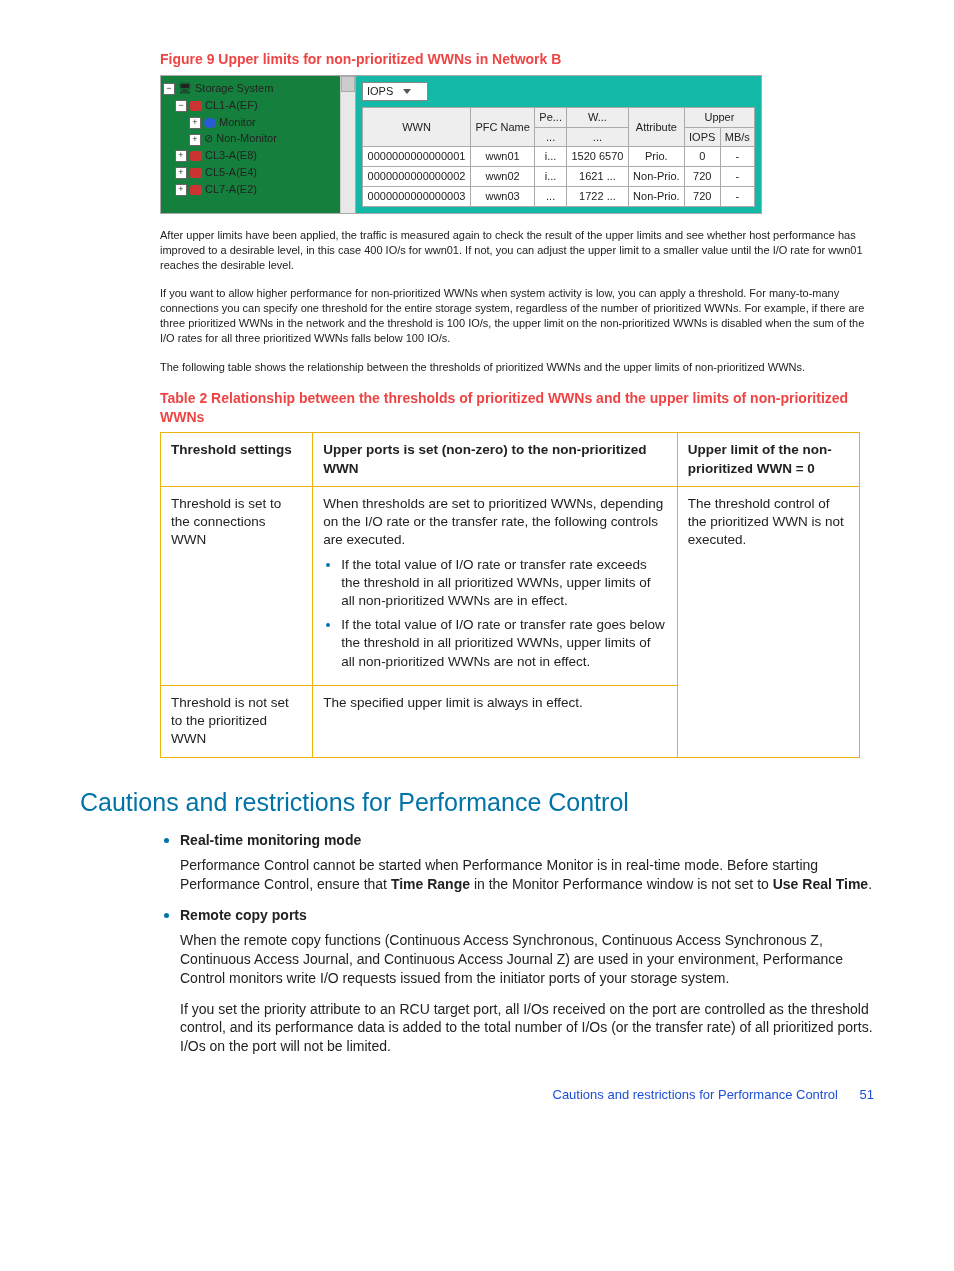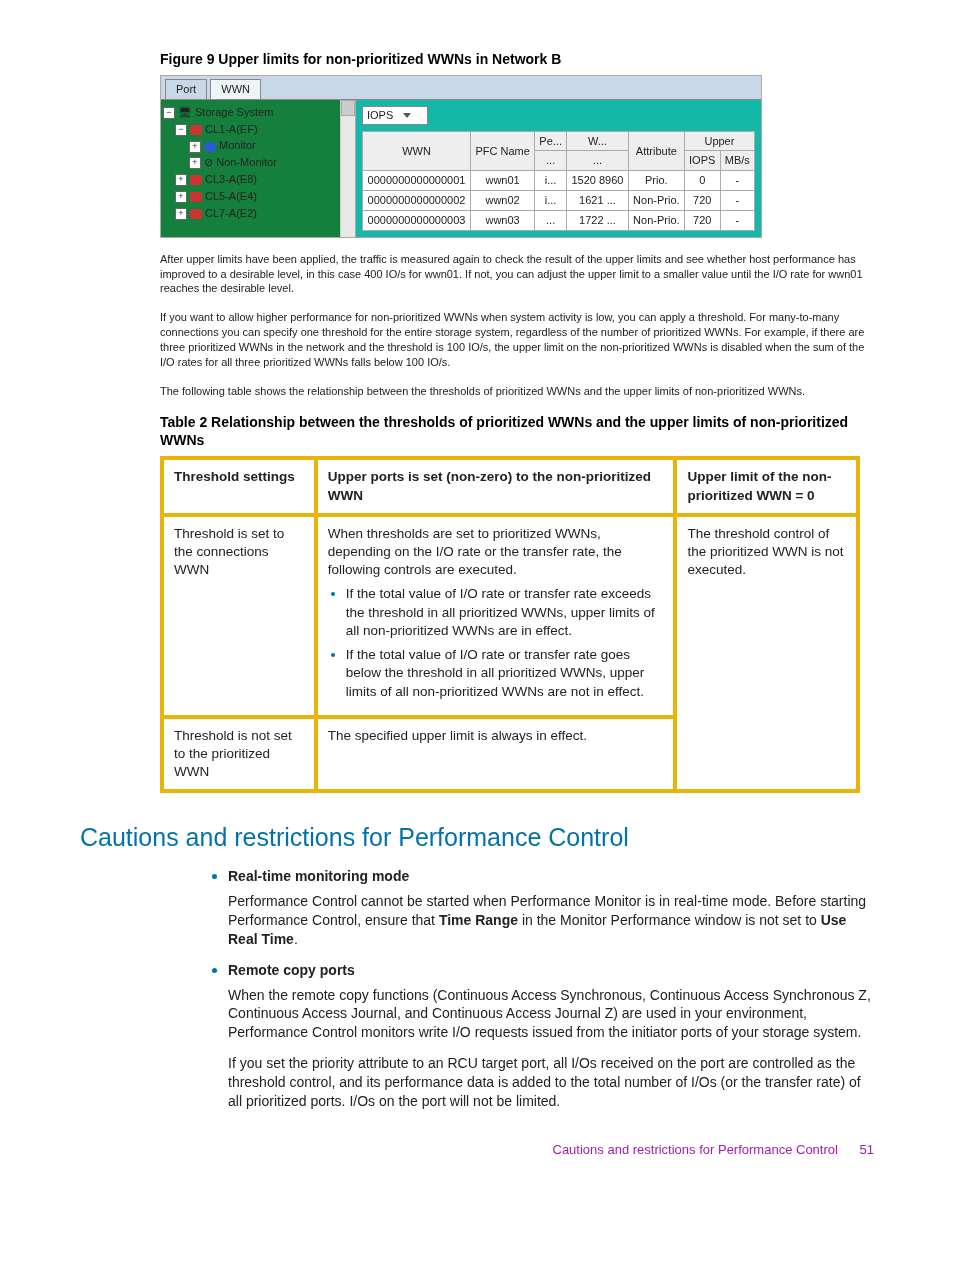--- a/index.html
+++ b/index.html
@@ -6,21 +6,21 @@
     font-family: Arial, Helvetica, sans-serif;
     font-size: 14px;
     color: #222;
     margin: 0;
     padding: 50px 80px 30px 80px;
     line-height: 1.35;
     width: 954px;
     box-sizing: border-box;
   }
   .fig-caption, .tbl-caption {
-    color: #000000;
+    color: #ef4444;
     font-weight: bold;
     font-size: 14px;
     margin-bottom: 6px;
     margin-left: 80px;
   }
   .tbl-caption { margin-top: 9px; }
   .screenshot {
     margin-left: 80px;
     width: 600px;
     border: 1px solid #aaa;
@@ -107,21 +107,21 @@
     font-size: 11px;
     line-height: 1.35;
   }
   table.rel {
     border-collapse: collapse;
     margin-left: 80px;
     width: 700px;
     font-size: 13.5px;
   }
   table.rel th, table.rel td {
-    border: 4px solid #eab308;
+    border: 1px solid #eab308;
     padding: 8px 10px;
     text-align: left;
     vertical-align: top;
   }
   table.rel th { font-weight: bold; }
   ul.bul {
     margin: 6px 0 0 0;
     padding-left: 18px;
   }
   ul.bul li { margin-bottom: 6px; }
@@ -129,42 +129,38 @@
   h2.sec {
     color: #0073a8;
     font-weight: normal;
     font-size: 25px;
     margin: 28px 0 10px 0;
   }
   ul.outer {
     margin: 0 0 0 80px;
     padding-left: 20px;
   }
-  ul.outer > li { margin-bottom: 10px; margin-left: 48px; }
+  ul.outer > li { margin-bottom: 10px; }
   ul.outer > li::marker { color:#0073a8; font-size:16px;}
   .litem-title { font-weight: bold; }
   .litem-body { margin-top:6px; margin-left:0;}
   .footer {
     margin-top: 30px;
     text-align: right;
     font-size: 13px;
-    color: #a21caf;
+    color: #1d4ed8;
   }
   .footer .pg { margin-left: 18px; }
 </style>
 </head>
 <body>
 
 <div class="fig-caption">Figure 9 Upper limits for non-prioritized WWNs in Network B</div>
 
 <div class="screenshot">
-  <div class="tabs">
-    <span class="tab inactive">Port</span>
-    <span class="tab">WWN</span>
-  </div>
   <div class="scr-body">
     <div class="tree-pane">
       <div class="tree-row"><span class="ticon">−</span>🖥 <span>Storage System</span></div>
       <div class="tree-row ind1"><span class="ticon">−</span><span class="folder-red"></span><span class="sel">CL1-A(EF)</span></div>
       <div class="tree-row ind2"><span class="ticon">+</span><span class="folder-blue"></span><span>Monitor</span></div>
       <div class="tree-row ind2"><span class="ticon">+</span>⊘ <span>Non-Monitor</span></div>
       <div class="tree-row ind1"><span class="ticon">+</span><span class="folder-red"></span><span>CL3-A(E8)</span></div>
       <div class="tree-row ind1"><span class="ticon">+</span><span class="folder-red"></span><span>CL5-A(E4)</span></div>
       <div class="tree-row ind1"><span class="ticon">+</span><span class="folder-red"></span><span>CL7-A(E2)</span></div>
       <div class="scrollbar">
@@ -186,21 +182,21 @@
         <tr>
           <th>...</th>
           <th>...</th>
           <th>IOPS</th>
           <th>MB/s</th>
         </tr>
         <tr>
           <td>0000000000000001</td>
           <td>wwn01</td>
           <td>i...</td>
-          <td><span>1520</span> <span>8960</span></td>
+          <td><span>1520</span> <span>6570</span></td>
           <td>Prio.</td>
           <td>0</td>
           <td>-</td>
         </tr>
         <tr>
           <td>0000000000000002</td>
           <td>wwn02</td>
           <td>i...</td>
           <td><span>1621</span> <span>...</span></td>
           <td>Non-Prio.</td>

